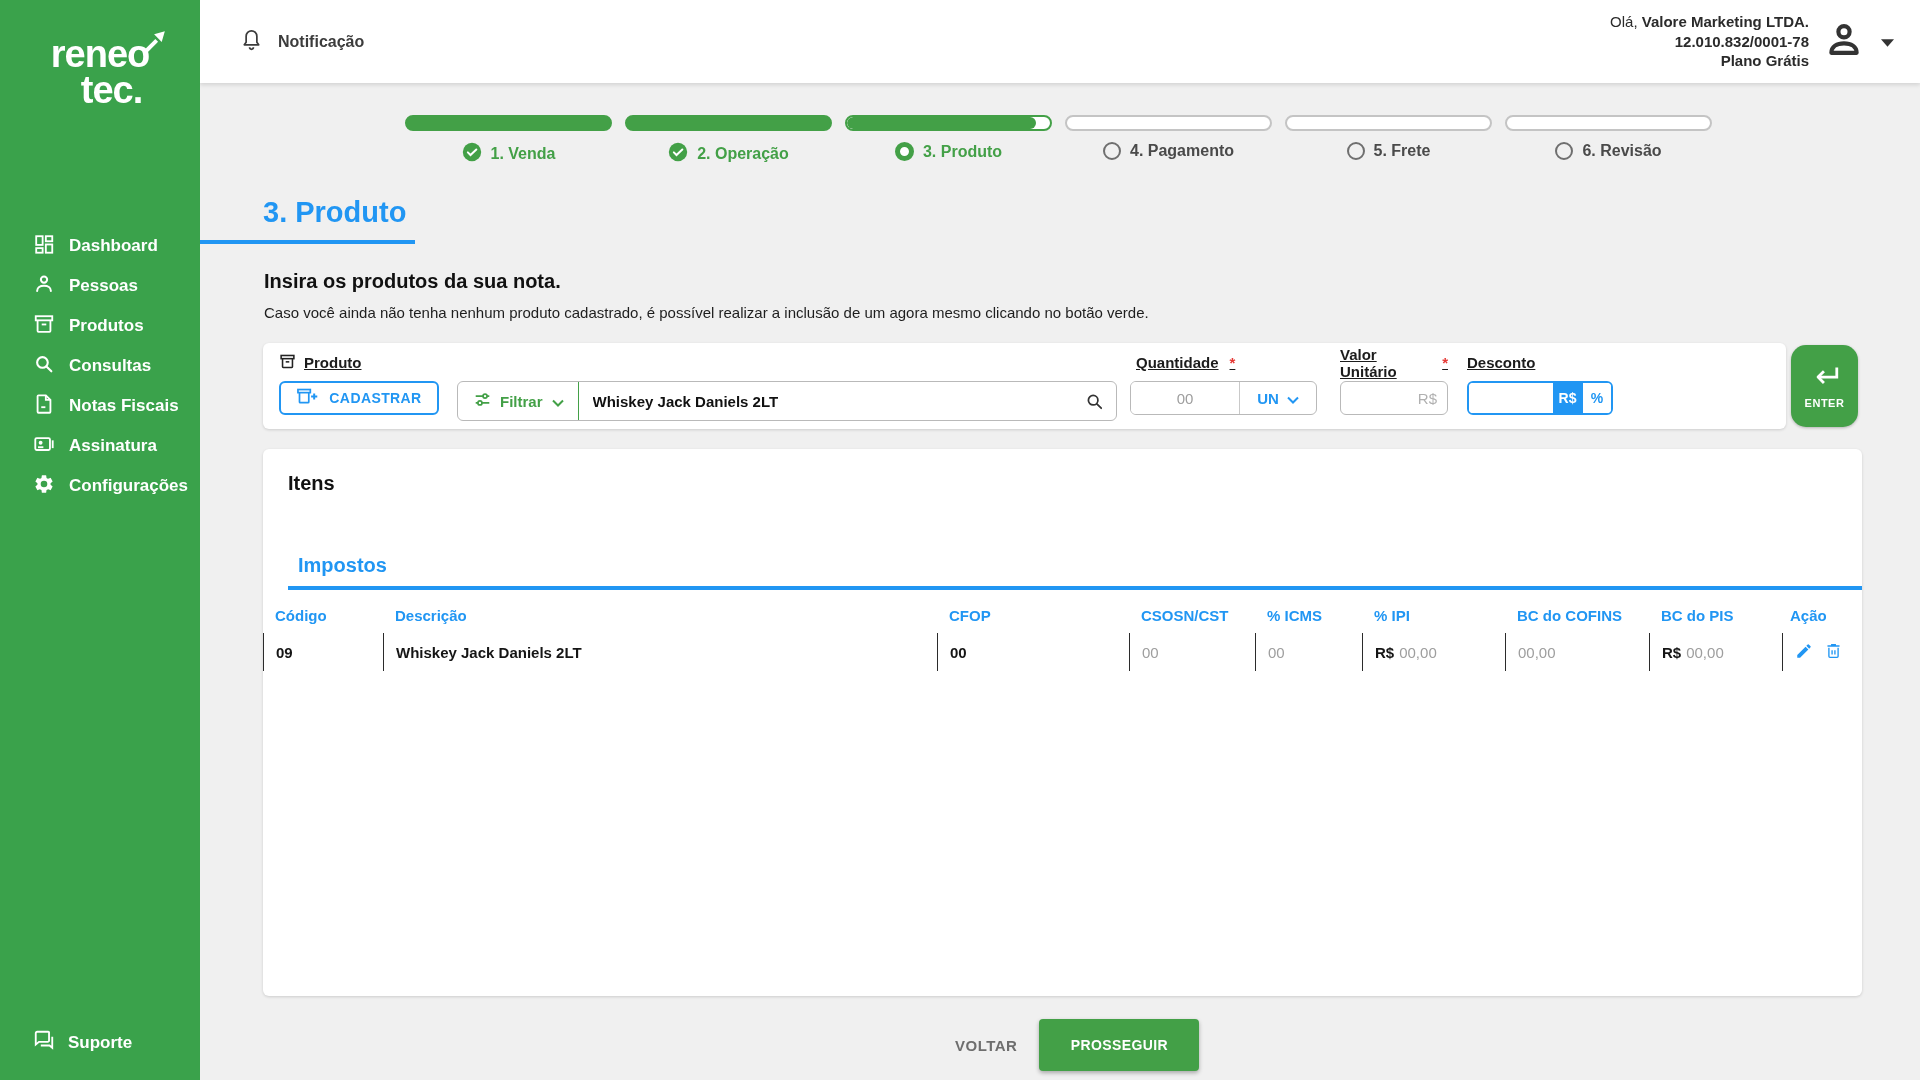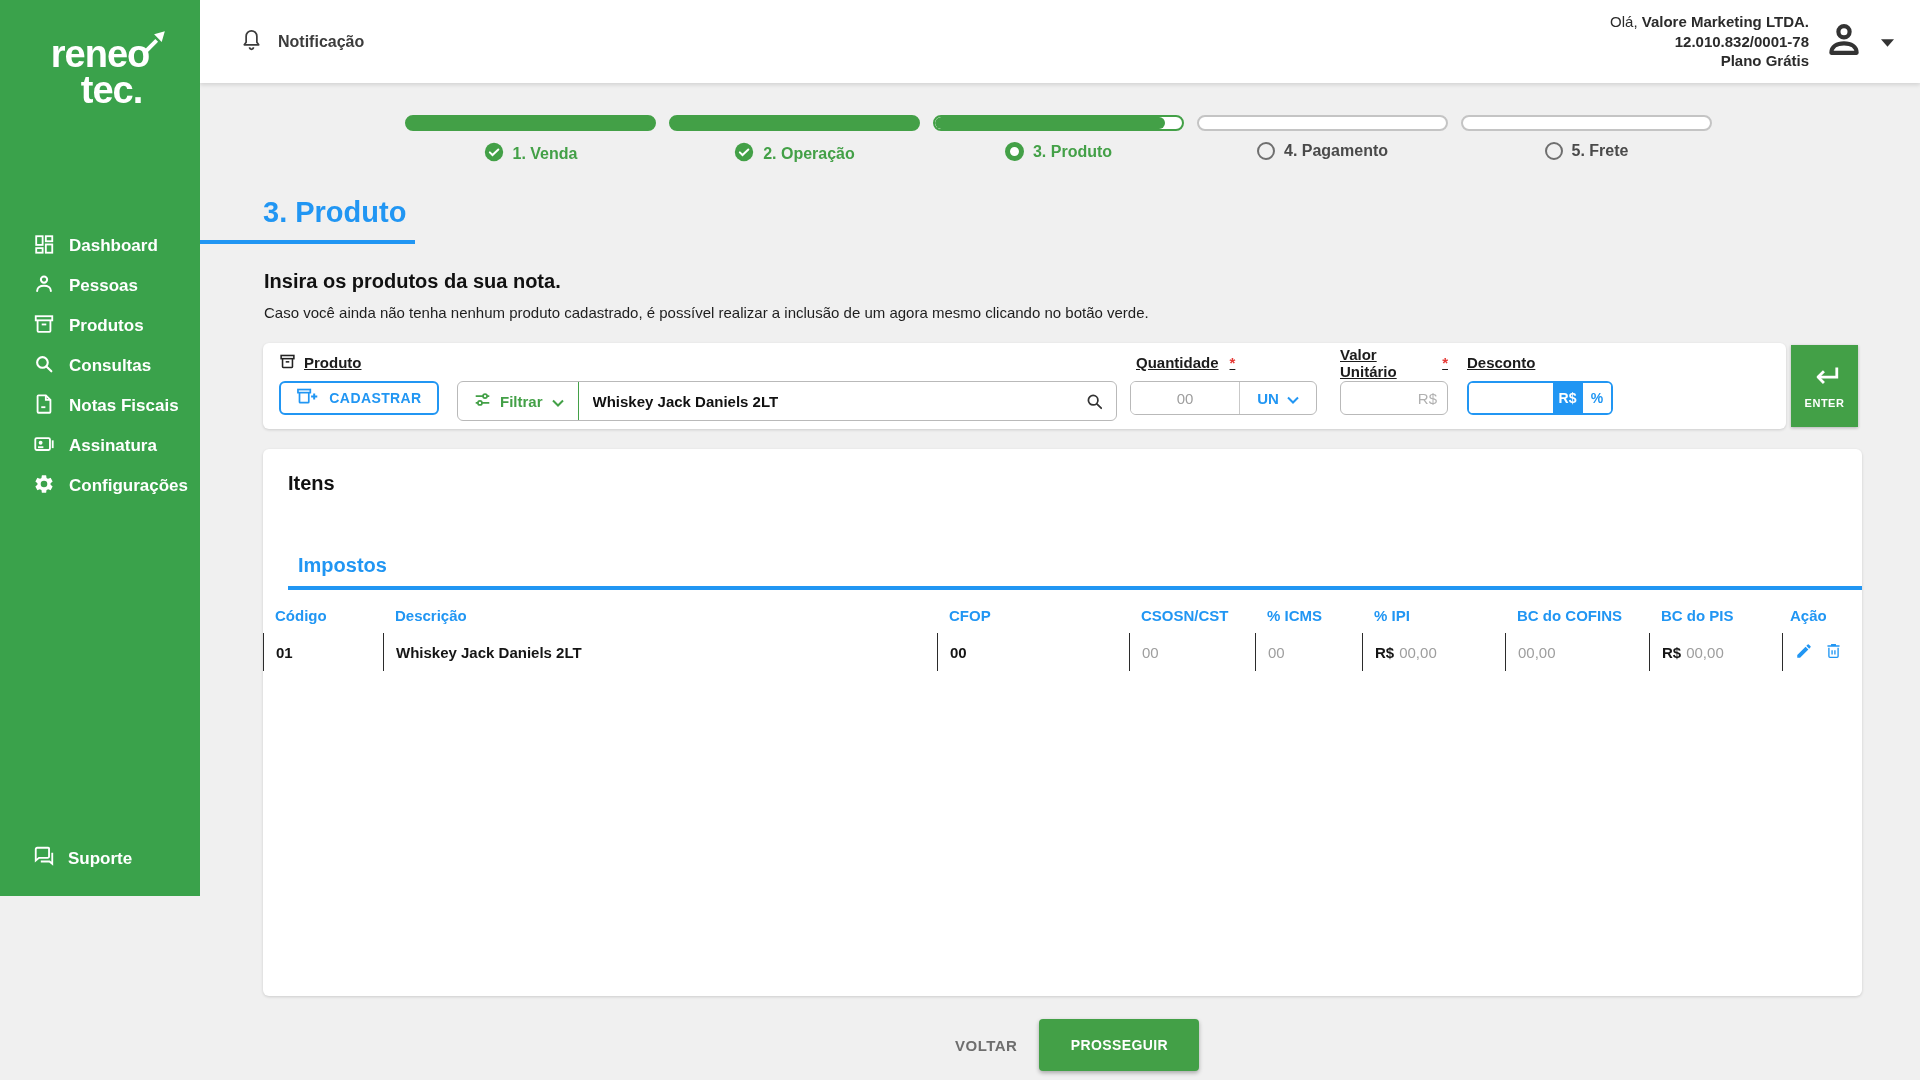--- a/index.html
+++ b/index.html
@@ -1,20 +1,20 @@
 <!DOCTYPE html>
 <html><head>
 <meta charset="utf-8">
 <style>
   * { margin:0; padding:0; box-sizing:border-box; }
   html,body { width:1920px; height:1080px; overflow:hidden;
     font-family:"Liberation Sans", sans-serif; background:#f0f0f0; color:#212121; }
 
   
-  .sidebar { position:absolute; left:0; top:0; width:200px; height:896px;
+  .sidebar { position:absolute; left:0; top:0; width:200px; height:1080px;
     background:#3aa24b; z-index:5; }
   .logo { position:relative; width:fit-content; margin:36px auto 0; color:#fff;
     font-weight:bold; font-size:38px; line-height:0.95; letter-spacing:-1px; }
   .logo-l2 { margin-left:30px; }
   .logo-arrow { position:absolute; top:-12px; right:-18px; }
   .nav { margin-top:118px; }
   .nav-item { display:flex; align-items:center; gap:14px; height:40px;
     padding-left:33px; color:#fff; font-size:17px; font-weight:600; cursor:pointer; }
   .nav-item svg { flex:none; }
   .support { position:absolute; bottom:24px; left:33px; display:flex;
@@ -96,21 +96,21 @@
   .discount-input { flex:1; min-width:0; border:none; outline:none; padding:0 6px;
     font-size:15px; font-family:inherit; }
   .seg { width:29px; display:flex; align-items:center; justify-content:center;
     font-size:14px; font-weight:bold; cursor:pointer; }
   .seg-currency { background:#2196f3; color:#fff; }
   .seg-percent { background:#fff; color:#2196f3; border-left:1px solid #2196f3; }
   .col-total { width:137px; margin-left:20px; }
   .total-box { margin-top:9px; height:34px; background:#a8a8a8; border:1px solid #8f8f8f;
     border-radius:4px; }
   .btn-enter { margin-left:5px; width:67px; height:82px; margin-top:2px; background:#43a047;
-    border:none; border-radius:0; color:#fff; display:flex; flex-direction:column;
+    border:none; border-radius:15px; color:#fff; display:flex; flex-direction:column;
     align-items:center; justify-content:center; gap:7px; cursor:pointer;
     font-family:inherit; font-size:11px; font-weight:bold; letter-spacing:.5px;
     box-shadow:0 1px 3px rgba(0,0,0,.25); }
 
   
   .items-card { margin:20px 0 0 63px; width:1599px; height:547px; background:#fff;
     border-radius:6px; box-shadow:0 1px 3px rgba(0,0,0,.15); }
   .tabs { display:flex; gap:47px; padding:23px 0 0 25px;flex-direction:column; }
   .tab { font-size:20px; font-weight:bold; color:#111; padding-bottom:12px; cursor:pointer; }
   .tab.active { color:#2196f3; padding:0 10px 9px; border-bottom:4px solid #2196f3; }
@@ -302,20 +302,27 @@
       <div class="step-label">
         <span class="radio-todo"></span>
         <span>4. Pagamento</span>
       </div>
     </div>
     <div class="step todo">
       <div class="bar todo"></div>
       <div class="step-label">
         <span class="radio-todo"></span>
         <span>5. Frete</span>
+      </div>
+    </div>
+    <div class="step todo">
+      <div class="bar todo"></div>
+      <div class="step-label">
+        <span class="radio-todo"></span>
+        <span>6. Revisão</span>
       </div>
     </div>
   </div>
 
   <h1 class="page-title">3. Produto</h1>
   <div class="title-underline"></div>
   <h2 class="section-heading">Insira os produtos da sua nota.</h2>
   <p class="section-sub">Caso você ainda não tenha nenhum produto cadastrado, é possível realizar a inclusão de um agora mesmo clicando no botão verde.</p>
 
   <div class="form-row">
@@ -431,21 +438,21 @@
       <div class="th">Código</div>
       <div class="th">Descrição</div>
       <div class="th">CFOP</div>
       <div class="th">CSOSN/CST</div>
       <div class="th">% ICMS</div>
       <div class="th">% IPI</div>
       <div class="th">BC do COFINS</div>
       <div class="th">BC do PIS</div>
       <div class="th th-acao">Ação</div>
 
-      <div class="td">01</div>
+      <div class="td">09</div>
       <div class="td">Whiskey Jack Daniels 2LT</div>
       <div class="td">00</div>
       <div class="td muted">00</div>
       <div class="td muted">00</div>
       <div class="td muted">
           <span class="cur">R$</span>
           <span>00,00</span>
         </div>
       <div class="td muted">00,00</div>
       <div class="td muted">

